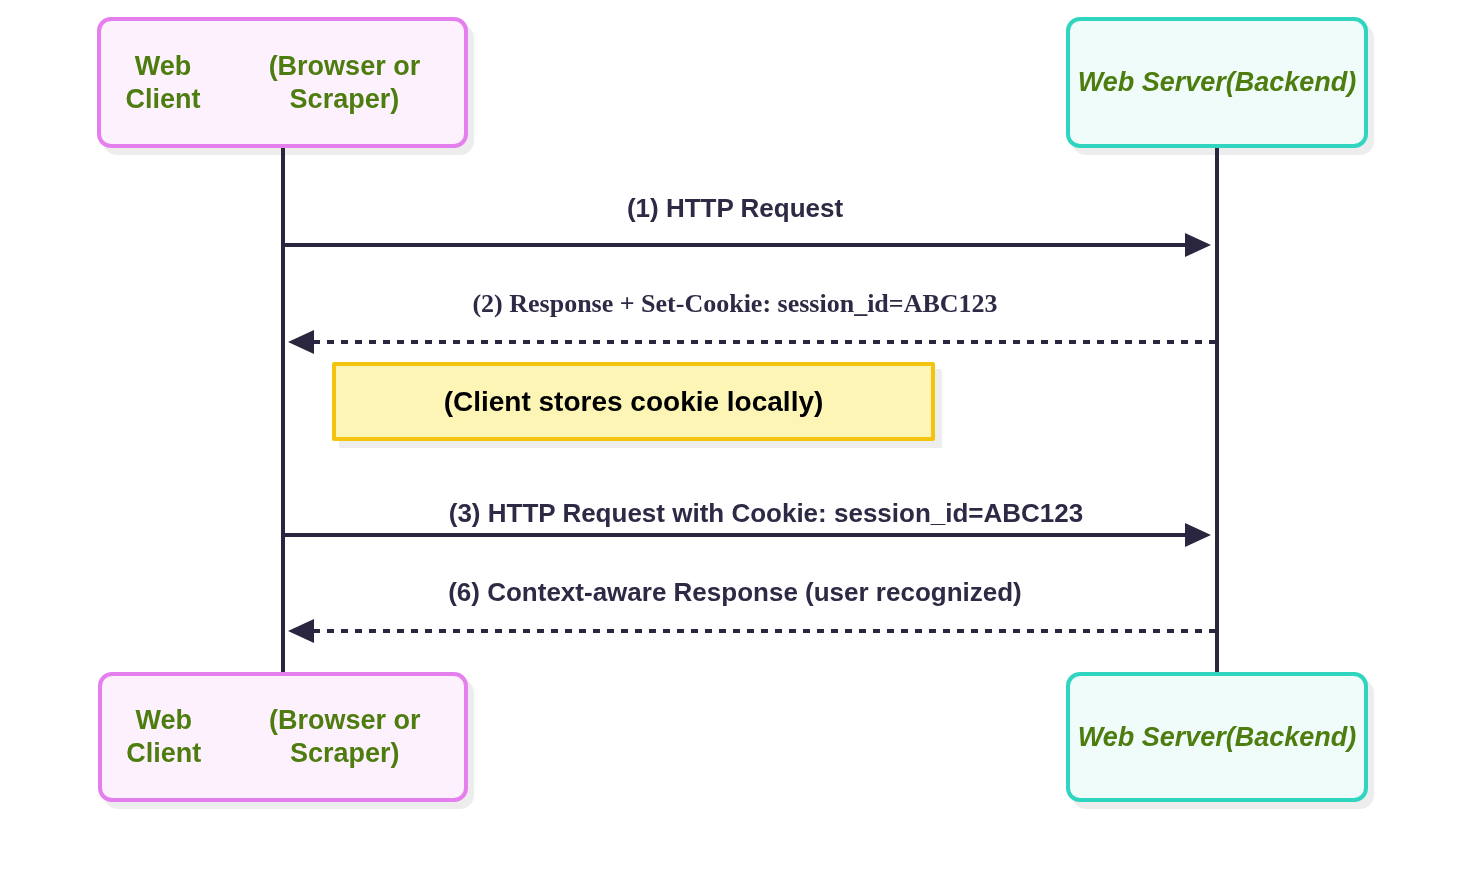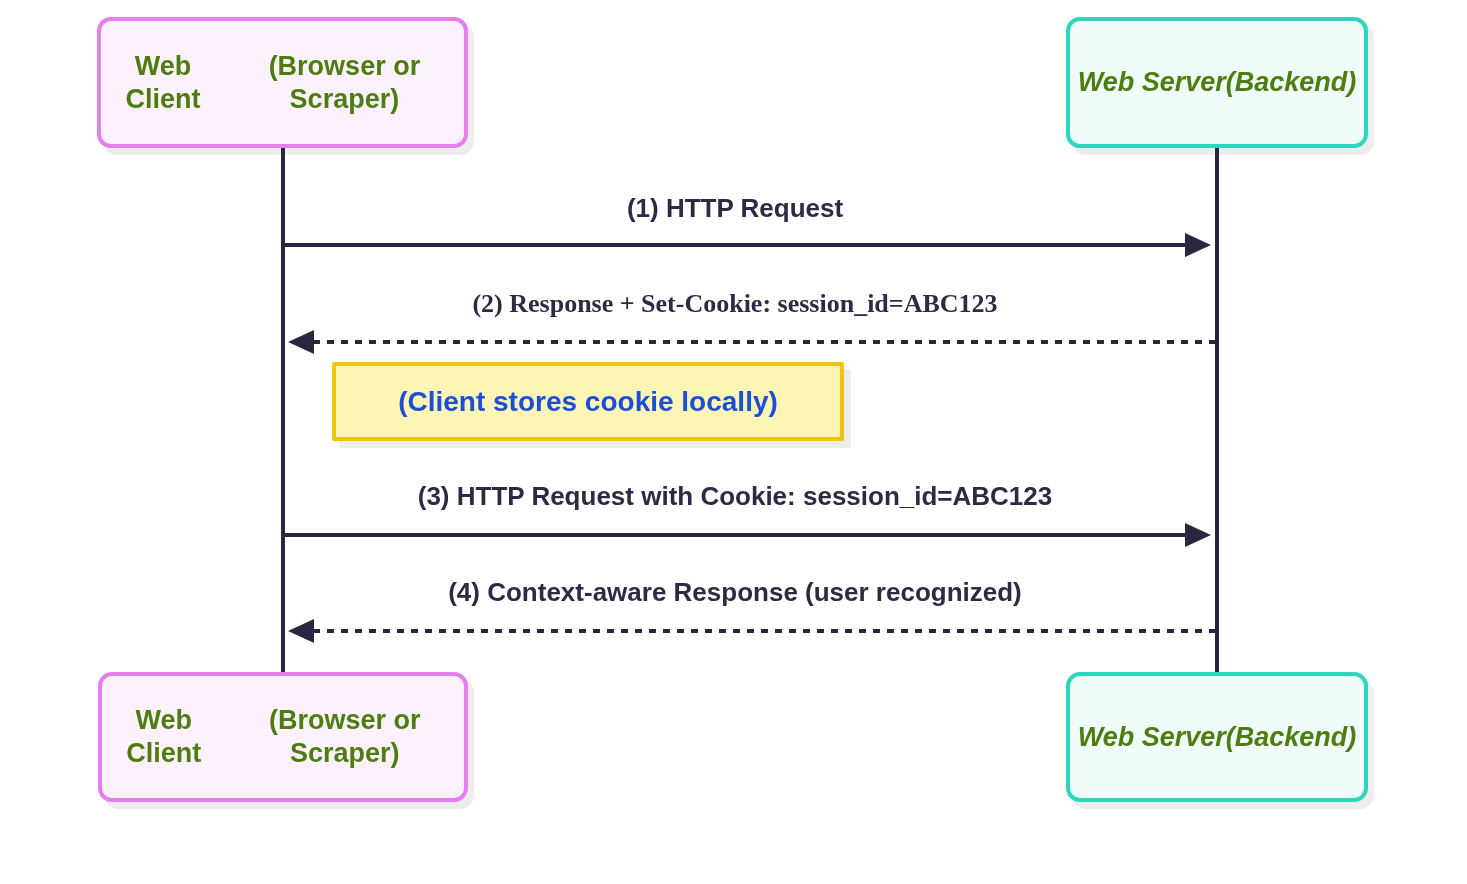--- a/index.html
+++ b/index.html
@@ -54,21 +54,21 @@
     left: 285px;
     width: 900px;
     text-align: center;
     font-size: 26px;
     font-weight: 600;
     color: #2e2a45;
     white-space: nowrap;
   }
   .msg1-label { top: 193px; }
   .msg2-label { top: 289px; font-family: Liberation Serif, serif; }
-  .msg3-label { top: 481px; }
+  .msg3-label { top: 498px; margin-left: 31px; }
   .msg4-label { top: 577px; }
 
   
   .msg-line { position: absolute; height: 4px; }
   .line-solid { background: #2b2640; left: 285px; width: 900px; }
   .line-dashed {
     left: 313px; width: 903px;
     background: repeating-linear-gradient(90deg, #2b2640 0 7px, transparent 7px 14px);
   }
   .msg1-line { top: 243px; }
@@ -94,31 +94,31 @@
   .msg2-head { top: 330px; }
   .msg3-head { top: 523px; }
   .msg4-head { top: 619px; }
 
   
   .note-box {
     position: absolute;
     box-sizing: border-box;
     left: 332px;
     top: 362px;
-    width: 512px;
+    width: 603px;
     height: 79px;
     background: #fcf5b5;
     border: 4px solid #f2c40d;
     border-radius: 2px;
     display: flex;
     justify-content: center;
     align-items: center;
     font-size: 28px;
     font-weight: 700;
-    color: #1d4ed8;
+    color: #000000;
     box-shadow: 7px 7px 0 0 rgba(80,80,80,0.10);
     white-space: nowrap;
   }
 </style>
 </head>
 <body>
 
 <div class="canvas">
 
   <div class="actor-box actor-client actor-client-top">
@@ -140,21 +140,21 @@
   <div class="msg-label msg2-label">(2) Response + Set-Cookie: session_id=ABC123</div>
   <div class="msg-line line-dashed msg2-line"></div>
   <div class="arrowhead arrow-left msg2-head"></div>
 
   <div class="note-box">(Client stores cookie locally)</div>
 
   <div class="msg-label msg3-label">(3) HTTP Request with Cookie: session_id=ABC123</div>
   <div class="msg-line line-solid msg3-line"></div>
   <div class="arrowhead arrow-right msg3-head"></div>
 
-  <div class="msg-label msg4-label">(4) Context-aware Response (user recognized)</div>
+  <div class="msg-label msg4-label">(6) Context-aware Response (user recognized)</div>
   <div class="msg-line line-dashed msg4-line"></div>
   <div class="arrowhead arrow-left msg4-head"></div>
 
   <div class="actor-box actor-client actor-client-bottom">
     <span>Web Client</span>
     <span>(Browser or Scraper)</span>
   </div>
   <div class="actor-box actor-server actor-server-bottom">
     <span>Web Server</span>
     <span>(Backend)</span>

